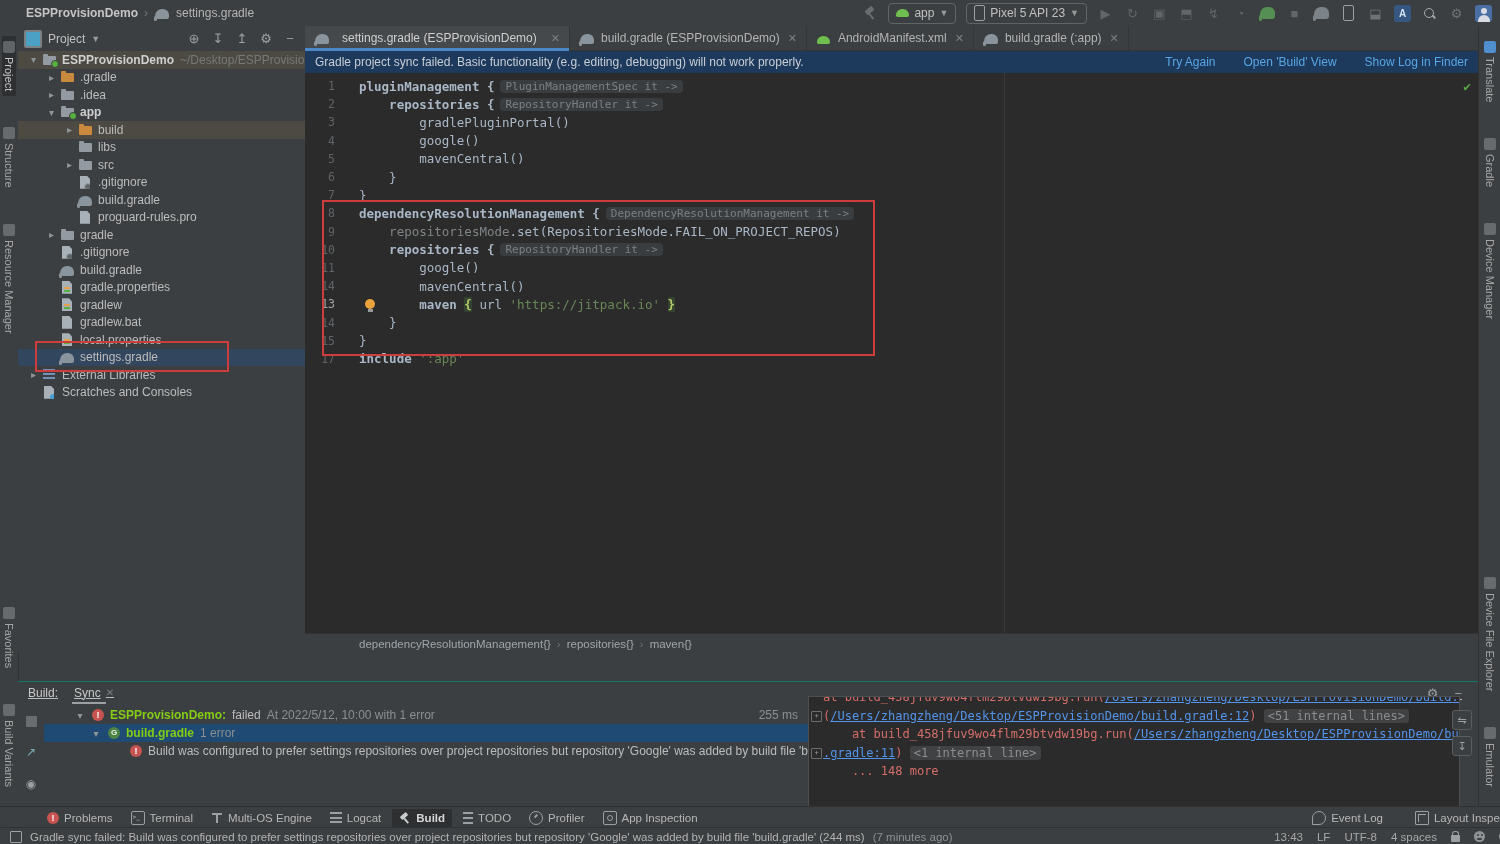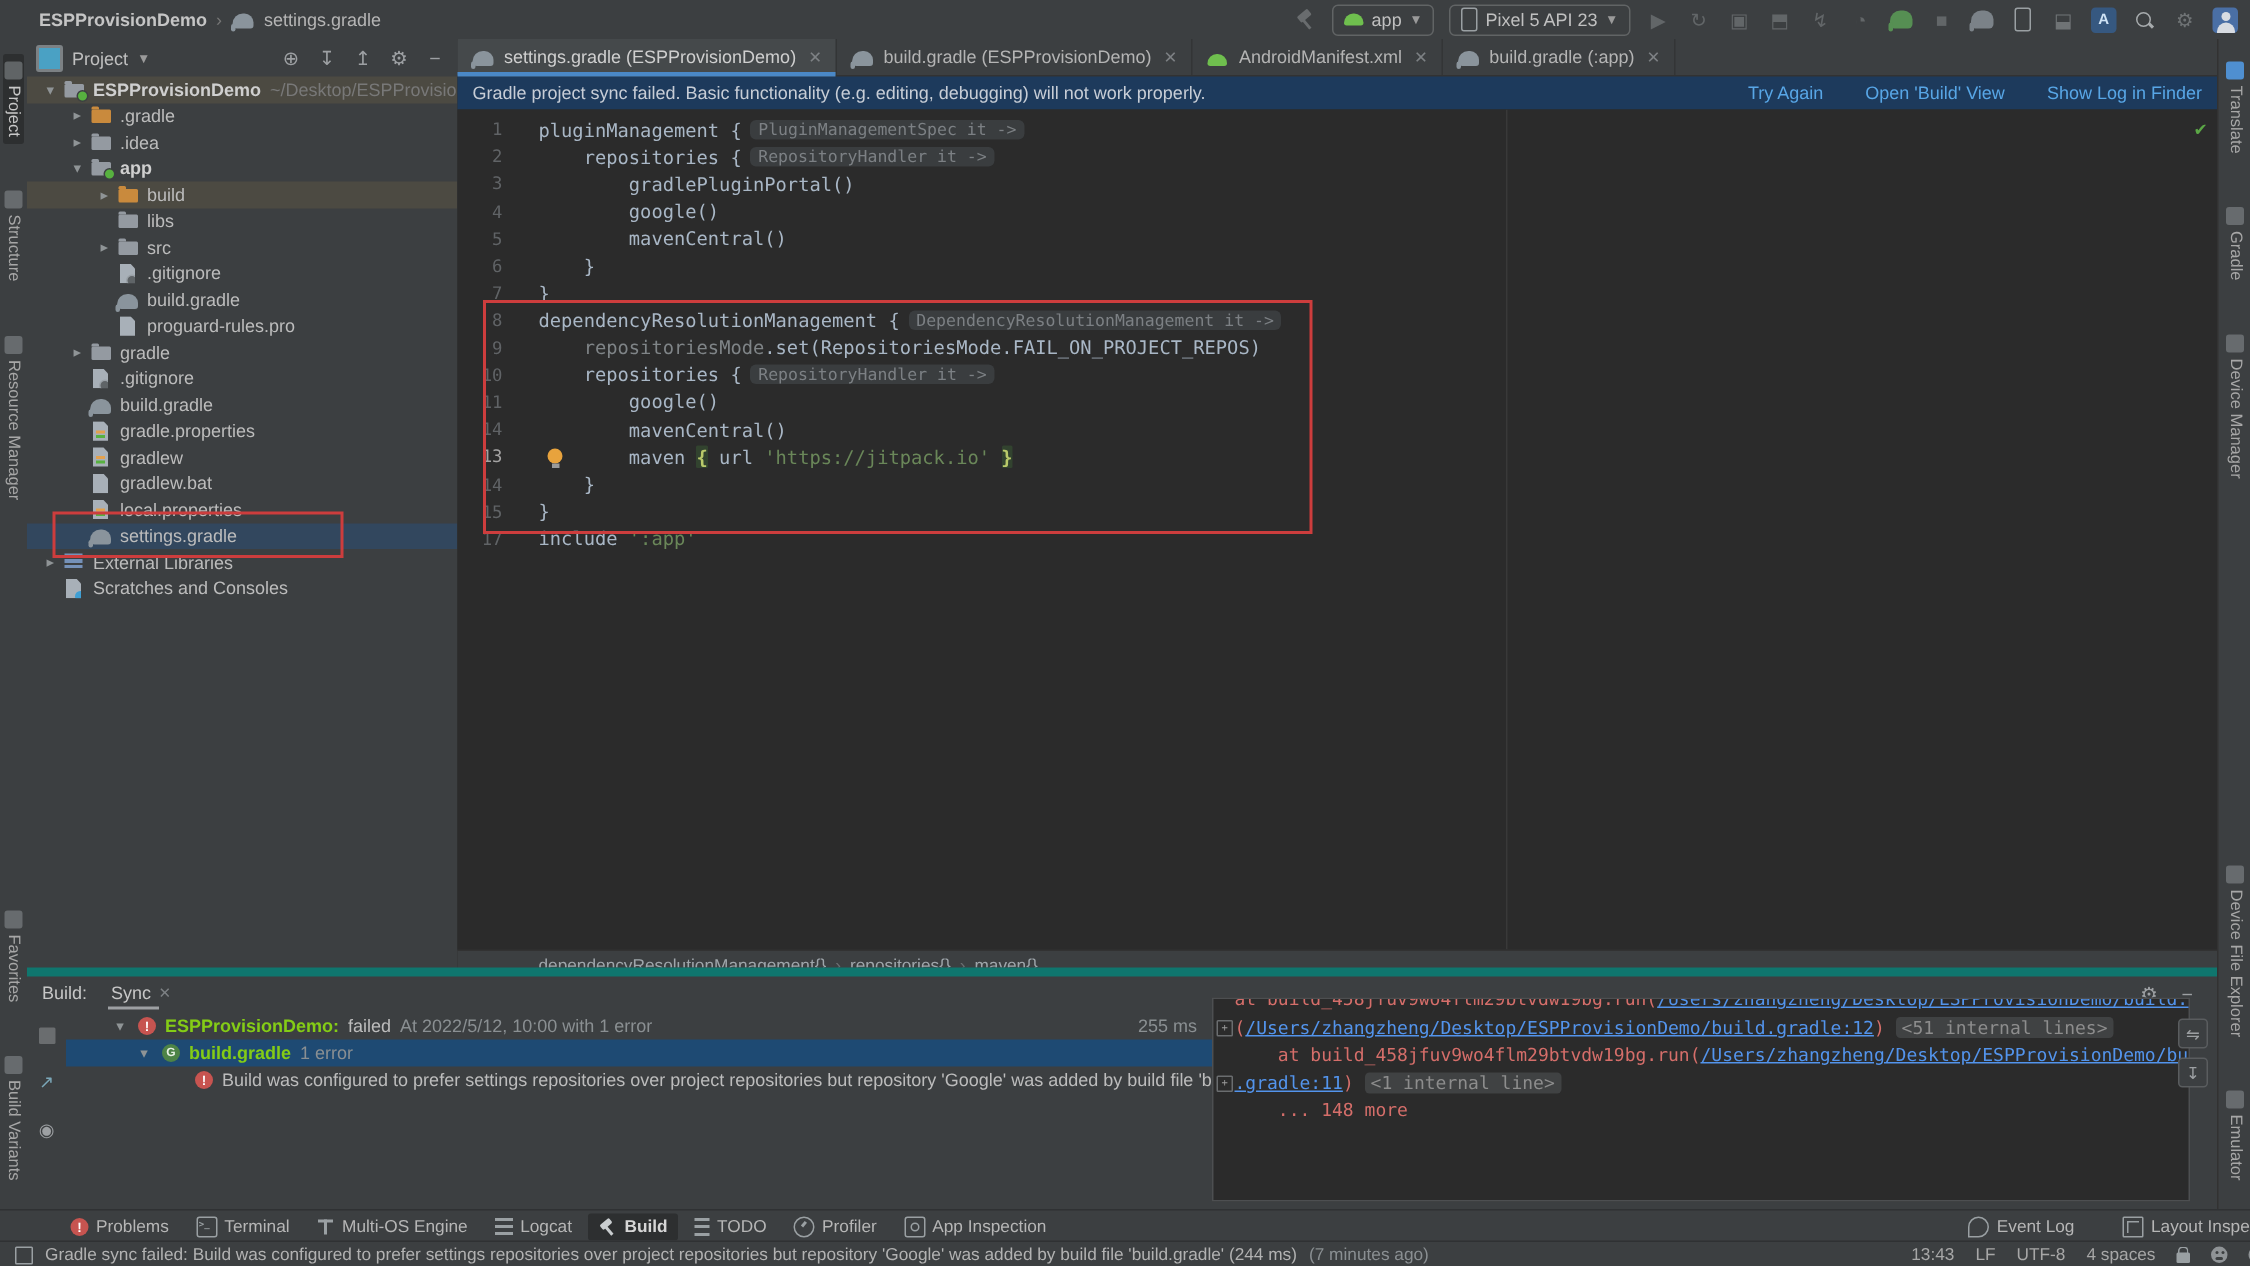--- a/index.html
+++ b/index.html
@@ -73,46 +73,46 @@
   .flib{width:12px;height:11px;background:repeating-linear-gradient(#7591b8 0 2.4px,#3c3f41 2.4px 3.8px);}
   .fscratch::after{content:"";position:absolute;right:-3px;bottom:-2px;width:7px;height:7px;border-radius:50%;background:#3f9fd4;}
   .fandroid{width:13px;height:8px;background:#6fbf4e;border-radius:7px 7px 2px 2px;margin-top:3px;}
   .ierr{width:12px;height:12px;border-radius:50%;background:#c75450;color:#fff;font:bold 9px/12px "Liberation Sans",sans-serif;text-align:center;flex:none;}
   .igrn{width:12px;height:12px;border-radius:50%;background:#4d8346;color:#e7f0e4;font:bold 8px/12px "Liberation Sans",sans-serif;text-align:center;flex:none;}
   
   #editorcol{left:305px;top:26px;width:1173px;height:625px;background:#2b2b2b;}
   #tabs{height:24px;background:#3c3f41;display:flex;align-items:stretch;border-bottom:1px solid #323232;}
   .tab{display:flex;align-items:center;gap:6px;padding:0 9px;color:#b4b4b4;position:relative;border-right:1px solid #333536;}
   .tab .close{color:#7d8184;font-size:11px;margin-left:2px;}
-  .tab.active{background:#45494b;color:#cfcfcf;}
+  .tab.active{background:#45494b;color:#cfcfcf;gap:12px;}
   .tab.active::after{content:"";position:absolute;left:0;right:0;bottom:-1px;height:3px;background:#4a88c7;}
   #banner{height:22px;background:#1d3a5c;display:flex;align-items:center;padding:0 10px;gap:26px;color:#c7cdd6;}
   #banner .grow{flex:1;}
   .blink{color:#58a6e6;margin-top:17px;}
   
   #code{position:relative;height:560px;overflow:hidden;background:#2b2b2b;
         font-family:"DejaVu Sans Mono",monospace;font-size:12.5px;}
   #codelines{position:absolute;left:0;top:4px;right:0;}
   .cl{height:18.2px;display:flex;align-items:center;position:relative;white-space:pre;}
   .cl .num{width:30px;flex:none;text-align:right;color:#606366;font-size:11.5px;padding-right:0;}
   .cl .body{margin-left:24px;display:flex;align-items:center;}
-  .seg.p{color:#a9b7c6;} .seg.b{color:#a9b7c6;font-weight:normal;}
+  .seg.p{color:#a9b7c6;} .seg.b{color:#a9b7c6;font-weight:bold;}
   .seg.s{color:#6a8759;} .seg.dim{color:#7f8487;} .seg.purple{color:#9876aa;}
   .seg.hl{color:#b9c96a;background:#32432f;font-weight:bold;border-radius:1px;}
   .seg.hint{color:#7c8084;background:#3a3d3f;border-radius:4px;padding:0 5px;font-size:11px;margin-left:6px;}
   .ibulb{position:absolute;left:60px;width:10px;height:10px;border-radius:50%;background:#e8a33d;}
   .ibulb::after{content:"";position:absolute;left:2.5px;bottom:-3px;width:5px;height:3px;background:#9a9a9a;}
   .guide{position:absolute;top:0;bottom:0;width:1px;background:#393939;}
   .echeck{position:absolute;right:7px;top:6px;color:#5ba746;font-size:13px;font-weight:bold;}
   .annot{position:absolute;border:2px solid #cd3d3d;pointer-events:none;}
   #ecrumbs{height:19px;background:#3c3f41;border-top:1px solid #323232;display:flex;align-items:center;
            padding-left:54px;gap:6px;color:#9fa6ab;font-size:11.5px;}
   .ecsep{color:#6b6f72;}
   
-  #buildpanel{left:18px;top:645px;width:1460px;height:155px;background:#3c3f41;border-top:6px solid #0f766e;}
+  #buildpanel{left:18px;top:681px;width:1460px;height:155px;background:#3c3f41;border-top:1px solid #0f766e;text-decoration:underline;}
   .bhead{height:22px;display:flex;align-items:center;padding-left:10px;gap:14px;}
   .bhead .t{color:#c7c7c7;}
   .btab{color:#c7c7c7;position:relative;padding:2px 2px 3px;display:flex;gap:5px;align-items:center;}
   .btab::after{content:"";position:absolute;left:0;right:10px;bottom:-1px;height:2px;background:#9da0a3;}
   .btab .x{color:#7d8184;font-size:10px;}
   .bhead .hicons{margin-left:auto;display:flex;gap:16px;padding-right:16px;color:#9da0a3;font-size:13px;}
   .bstrip{position:absolute;left:0;top:22px;width:26px;bottom:0;display:flex;flex-direction:column;align-items:center;gap:18px;padding-top:12px;}
   .bsq{width:11px;height:11px;background:#6a6d6f;border-radius:1px;}
   .bpin{color:#7ba7b8;font-size:12px;} .beye{color:#9da0a3;font-size:12px;}
   .btree{position:absolute;left:26px;top:24px;width:764px;}

